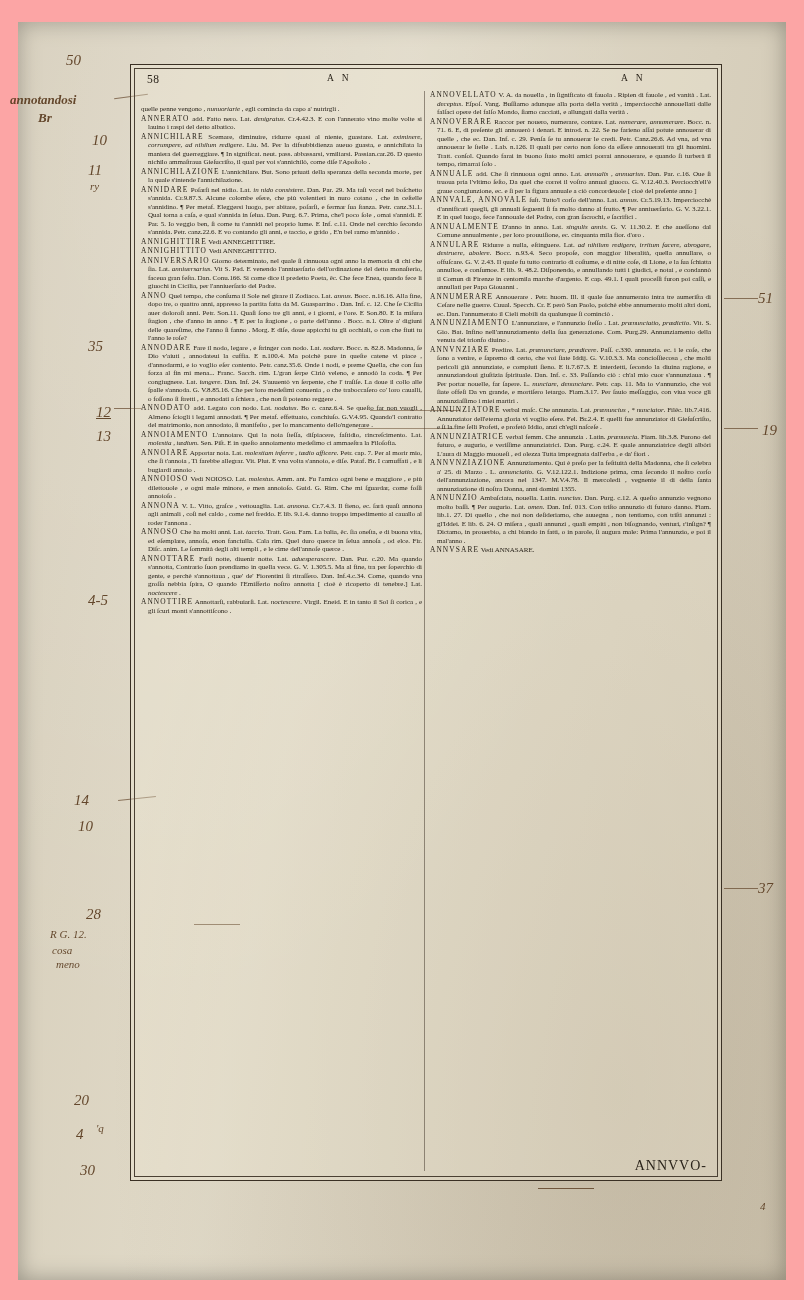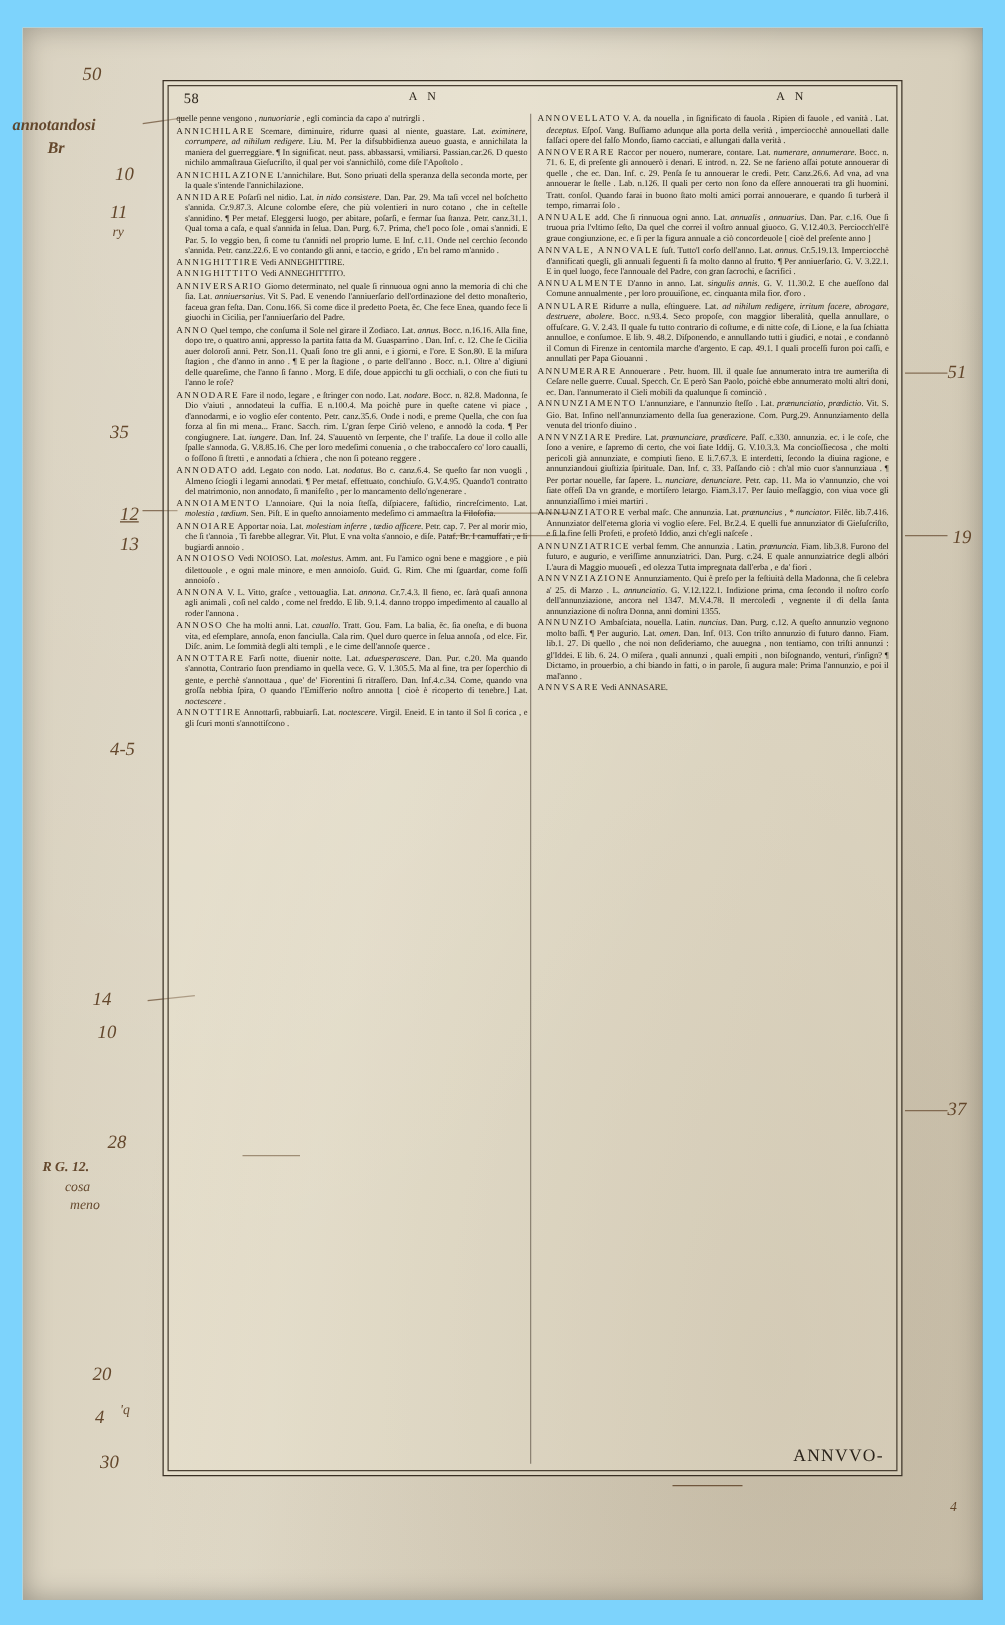--- a/index.html
+++ b/index.html
@@ -4,21 +4,21 @@
 <style>
   html, body {
     margin: 0;
     padding: 0;
     background: #6b6b6b;
   }
   #page {
     position: relative;
     width: 804px;
     height: 1300px;
-    background: #7dd3fc;
+    background: #fca5a5;
     overflow: hidden;
     font-family: "Liberation Serif", serif;
   }
   
   #sheet {
     position: absolute;
     left: 18px;
     top: 22px;
     width: 768px;
     height: 1258px;
@@ -87,21 +87,21 @@
     top: 26px;
     width: 281px;
     height: 1080px;
     font-size: 7.05px;
     line-height: 8.5px;
     color: #241e16;
     text-align: justify;
     overflow: hidden;
     letter-spacing: -0.05px;
   }
-  .col.left { left: 10px; }
+  .col.left { left: 10px; margin-top: 14px; }
   .col.right { left: 299px; }
   .rule {
     position: absolute;
     top: 26px;
     left: 293px;
     width: 0.7px;
     height: 1080px;
     background: #4a4033;
     opacity: 0.55;
   }
@@ -161,21 +161,21 @@
     <div class="ms num" style="left:74px; top:110px;">10</div>
     <div class="ms num" style="left:70px; top:140px;">11</div>
     <div class="ms small" style="left:72px; top:158px;">ry</div>
     <div class="ms num" style="left:70px; top:316px;">35</div>
     <div class="ms num" style="left:78px; top:382px;text-decoration:underline;">12</div>
     <div class="ms num" style="left:78px; top:406px;">13</div>
     <div class="ms num" style="left:70px; top:570px;">4-5</div>
     <div class="ms num" style="left:56px; top:770px;">14</div>
     <div class="ms num" style="left:60px; top:796px;">10</div>
     <div class="ms num" style="left:68px; top:884px;">28</div>
-    <div class="ms small" style="left:16px; top:906px;font-weight:bold;">R G. 12.</div>
+    <div class="ms small" style="left:32px; top:906px;">R G. 12.</div>
     <div class="ms small" style="left:34px; top:922px;">cosa</div>
     <div class="ms small" style="left:38px; top:936px;">meno</div>
     <div class="ms num" style="left:56px; top:1070px;">20</div>
     <div class="ms num" style="left:58px; top:1104px;">4</div>
     <div class="ms small" style="left:78px; top:1100px;">'q</div>
     <div class="ms num" style="left:62px; top:1140px;">30</div>
 
     <div class="ms num" style="left:740px; top:268px;">51</div>
     <div class="ms num" style="left:744px; top:400px;">19</div>
     <div class="ms num" style="left:740px; top:858px;">37</div>
@@ -198,34 +198,35 @@
       <div class="head-row">
         <span class="head-folio">58</span>
         <span class="head-sig-l">A  N</span>
         <span class="head-sig-r">A  N</span>
       </div>
 
       <div class="rule"></div>
 
       <div class="col left" id="col-left">
           <p class="entry"><span>quelle penne vengono , <span class="it">nunuoriarie</span> , egli comincia da capo a' nutrirgli .</span></p>
+          <p class="entry"><span class="hw">ANNERATO</span> <span>add. Fatto nero. Lat. <span class="it">denigratus</span>. Cr.4.42.3. E con l'annerato vino molte volte si lauino i raspi del detto albatico.</span></p>
           <p class="entry"><span class="hw">ANNICHILARE</span> <span>Scemare, diminuire, ridurre quasi al niente, guastare. Lat. <span class="it">eximinere, corrumpere, ad nihilum redigere</span>. Liu. M. Per la difsubbidienza aueuo guasta, e annichilata la maniera del guerreggiare. ¶ In significat. neut. pass. abbassarsi, vmiliarsi. Passian.car.26. D questo nichilo ammaſtraua Gieſucriſto, il qual per voi s'annichilò, come diſe l'Apoſtolo .</span></p>
           <p class="entry"><span class="hw">ANNICHILAZIONE</span> <span>L'annichilare. But. Sono priuati della speranza della seconda morte, per la quale s'intende l'annichilazione.</span></p>
           <p class="entry"><span class="hw">ANNIDARE</span> <span>Poſarſi nel nidio. Lat. <span class="it">in nido consistere</span>. Dan. Par. 29. Ma taſi vccel nel boſchetto s'annida. Cr.9.87.3. Alcune colombe eſere, che più volentieri in nuro cotano , che in ceſtelle s'annidino. ¶ Per metaf. Eleggersi luogo, per abitare, poſarſi, e fermar ſua ſtanza. Petr. canz.31.1. Qual torna a caſa, e qual s'annida in ſelua. Dan. Purg. 6.7. Prima, che'l poco ſole , omai s'annidi. E Par. 5. Io veggio ben, ſi come tu t'annidi nel proprio lume. E Inf. c.11. Onde nel cerchio ſecondo s'annida. Petr. canz.22.6. E vo contando gli anni, e taccio, e grido , E'n bel ramo m'annido .</span></p>
           <p class="entry"><span class="hw">ANNIGHITTIRE</span> <span>Vedi ANNEGHITTIRE.</span></p>
           <p class="entry"><span class="hw">ANNIGHITTITO</span> <span>Vedi ANNEGHITTITO.</span></p>
           <p class="entry"><span class="hw">ANNIVERSARIO</span> <span>Giorno determinato, nel quale ſi rinnuoua ogni anno la memoria di chi che ſia. Lat. <span class="it">anniuersarius</span>. Vit S. Pad. E venendo l'anniuerſario dell'ordinazione del detto monaſterio, faceua gran feſta. Dan. Conu.166. Sì come dice il predetto Poeta, ěc. Che fece Enea, quando fece li giuochi in Cicilia, per l'anniuerſario del Padre.</span></p>
           <p class="entry"><span class="hw">ANNO</span> <span>Quel tempo, che conſuma il Sole nel girare il Zodiaco. Lat. <span class="it">annus</span>. Bocc. n.16.16. Alla fine, dopo tre, o quattro anni, appresso la partita fatta da M. Guasparrino . Dan. Inf. c. 12. Che ſe Cicilia auer doloroſi anni. Petr. Son.11. Quaſi ſono tre gli anni, e i giorni, e l'ore. E Son.80. E la miſura ſtagion , che d'anno in anno . ¶ E per la ſtagione , o parte dell'anno . Bocc. n.1. Oltre a' digiuni delle quareſime, che l'anno ſi fanno . Morg. E diſe, doue appicchi tu gli occhiali, o con che fiuti tu l'anno le roſe?</span></p>
           <p class="entry"><span class="hw">ANNODARE</span> <span>Fare il nodo, legare , e ſtringer con nodo. Lat. <span class="it">nodare</span>. Bocc. n. 82.8. Madonna, ſe Dio v'aiuti , annodateui la cuffia. E n.100.4. Ma poichè pure in queſte catene vi piace , d'annodarmi, e io voglio eſer contento. Petr. canz.35.6. Onde i nodi, e preme Quella, che con ſua forza al fin mi mena... Franc. Sacch. rim. L'gran ſerpe Ciriò veleno, e annodò la coda. ¶ Per congiugnere. Lat. <span class="it">iungere</span>. Dan. Inf. 24. S'auuentò vn ſerpente, che l' traſiſe. La doue il collo alle ſpalle s'annoda. G. V.8.85.16. Che per loro medeſimi conuenia , o che traboccaſero co' loro caualli, o foſſono ſì ſtretti , e annodati a ſchiera , che non ſi poteano reggere .</span></p>
           <p class="entry"><span class="hw">ANNODATO</span> <span>add. Legato con nodo. Lat. <span class="it">nodatus</span>. Bo c. canz.6.4. Se queſto far non vuogli , Almeno ſciogli i legami annodati. ¶ Per metaf. effettuato, conchiuſo. G.V.4.95. Quando'l contratto del matrimonio, non annodato, ſi manifeſto , per lo mancamento dello'ngenerare .</span></p>
           <p class="entry"><span class="hw">ANNOIAMENTO</span> <span>L'annoiare. Qui la noia ſteſſa, diſpiacere, faſtidio, rincreſcimento. Lat. <span class="it">molestia , tædium</span>. Sen. Piſt. E in queſto annoiamento medeſimo ci ammaeſtra la Filoſofia.</span></p>
           <p class="entry"><span class="hw">ANNOIARE</span> <span>Apportar noia. Lat. <span class="it">molestiam inferre , tædio afficere</span>. Petr. cap. 7. Per al morir mio, che ſi t'annoia , Ti farebbe allegrar. Vit. Plut. E vna volta s'annoio, e diſe. Pataf. Br. I camuffati , e li bugiardi annoio .</span></p>
           <p class="entry"><span class="hw">ANNOIOSO</span> <span>Vedi NOIOSO. Lat. <span class="it">molestus</span>. Amm. ant. Fu l'amico ogni bene e maggiore , e più dilettouole , e ogni male minore, e men annoioſo. Guid. G. Rim. Che mi ſguardar, come foſſi annoioſo .</span></p>
           <p class="entry"><span class="hw">ANNONA</span> <span>V. L. Vitto, graſce , vettouaglia. Lat. <span class="it">annona</span>. Cr.7.4.3. Il fieno, ec. ſarà quaſi annona agli animali , coſì nel caldo , come nel freddo. E lib. 9.1.4. danno troppo impedimento al cauallo al roder l'annona .</span></p>
-          <p class="entry"><span class="hw">ANNOSO</span> <span>Che ha molti anni. Lat. <span class="it">cauallo</span>. Tratt. Gou. Fam. La balia, ěc. ſia oneſta, e di buona vita, ed eſemplare, annoſa, enon fanciulla. Cala rim. Quel duro querce in ſelua annoſa , od elce. Fir. Diſc. anim. Le ſommità degli alti templi , e le cime dell'annoſe querce .</span></p>
+          <p class="entry"><span class="hw">ANNOSO</span> <span>Che ha molti anni. Lat. <span class="it">taccio</span>. Tratt. Gou. Fam. La balia, ěc. ſia oneſta, e di buona vita, ed eſemplare, annoſa, enon fanciulla. Cala rim. Quel duro querce in ſelua annoſa , od elce. Fir. Diſc. anim. Le ſommità degli alti templi , e le cime dell'annoſe querce .</span></p>
           <p class="entry"><span class="hw">ANNOTTARE</span> <span>Farſi notte, diuenir notte. Lat. <span class="it">aduesperascere</span>. Dan. Pur. c.20. Ma quando s'annotta, Contrario ſuon prendiamo in quella vece. G. V. 1.305.5. Ma al fine, tra per ſoperchio di gente, e perchè s'annottaua , que' de' Fiorentini ſi ritraſſero. Dan. Inf.4.c.34. Come, quando vna groſſa nebbia ſpira, O quando l'Emiſferio noſtro annotta [ cioè è ricoperto di tenebre.] Lat. <span class="it">noctescere</span> .</span></p>
           <p class="entry"><span class="hw">ANNOTTIRE</span> <span>Annottarſi, rabbuiarſi. Lat. <span class="it">noctescere</span>. Virgil. Eneid. E in tanto il Sol ſi corica , e gli ſcuri monti s'annottìſcono .</span></p>
         </div>
       <div class="col right" id="col-right">
           <p class="entry"><span class="hw">ANNOVELLATO</span> <span>V. A. da nouella , in ſignificato di fauola . Ripien di fauole , ed vanità . Lat. <span class="it">deceptus</span>. Eſpoſ. Vang. Buſſiamo adunque alla porta della verità , imperciocchè annouellati dalle falſaci opere del falſo Mondo, ſiamo cacciati, e allungati dalla verità .</span></p>
           <p class="entry"><span class="hw">ANNOVERARE</span> <span>Raccor per nouero, numerare, contare. Lat. <span class="it">numerare, annumerare</span>. Bocc. n. 71. 6. E, di preſente gli annouerò i denari. E introd. n. 22. Se ne farieno aſſai potute annouerar di quelle , che ec. Dan. Inf. c. 29. Penſa ſe tu annouerar le credi. Petr. Canz.26.6. Ad vna, ad vna annouerar le ſtelle . Lab. n.126. Il quali per certo non ſono da eſſere annouerati tra gli huomini. Tratt. conſol. Quando farai in buono ſtato molti amici porrai annouerare, e quando ſi turberà il tempo, rimarrai ſolo .</span></p>
           <p class="entry"><span class="hw">ANNUALE</span> <span>add. Che ſi rinnuoua ogni anno. Lat. <span class="it">annualis , annuarius</span>. Dan. Par. c.16. Oue ſi truoua pria l'vltimo ſeſto, Da quel che correi il voſtro annual giuoco. G. V.12.40.3. Perciocch'ell'è graue congiunzione, ec. e ſi per la figura annuale a ciò concordeuole [ cioè del preſente anno ]</span></p>
           <p class="entry"><span class="hw">ANNVALE, ANNOVALE</span> <span>ſuſt. Tutto'l corſo dell'anno. Lat. <span class="it">annus</span>. Cr.5.19.13. Imperciocchè d'annificati quegli, gli annuali ſeguenti ſi fa molto danno al frutto. ¶ Per anniuerſario. G. V. 3.22.1. E in quel luogo, fece l'annouale del Padre, con gran ſacrochi, e ſacrifici .</span></p>
           <p class="entry"><span class="hw">ANNUALMENTE</span> <span>D'anno in anno. Lat. <span class="it">singulis annis</span>. G. V. 11.30.2. E che aueſſono dal Comune annualmente , per loro prouuiſione, ec. cinquanta mila fior. d'oro .</span></p>
           <p class="entry"><span class="hw">ANNULARE</span> <span>Ridurre a nulla, eſtinguere. Lat. <span class="it">ad nihilum redigere, irritum facere, abrogare, destruere, abolere</span>. Bocc. n.93.4. Seco propoſe, con maggior liberalità, quella annullare, o offuſcare. G. V. 2.43. Il quale fu tutto contrario di coſtume, e di nitte coſe, di Lione, e la ſua ſchiatta annulloe, e conſumoe. E lib. 9. 48.2. Diſponendo, e annullando tutti i giudici, e notai , e condannò il Comun di Firenze in centomila marche d'argento. E cap. 49.1. I quali proceſſi furon poi caſſi, e annullati per Papa Giouanni .</span></p>

